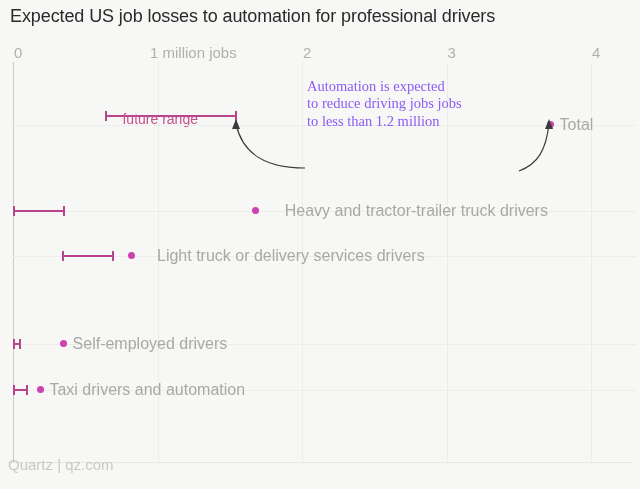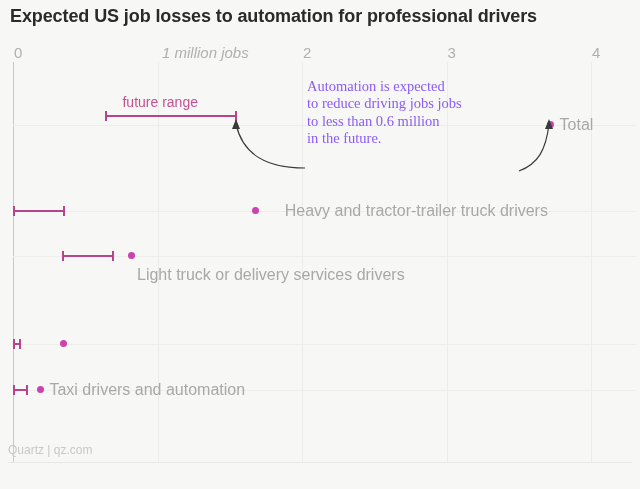--- a/index.html
+++ b/index.html
@@ -12,21 +12,20 @@
     -webkit-font-smoothing:antialiased;
   }
   #chart{position:absolute;left:0;top:0;width:640px;height:489px;}
 
   
   .title{
     position:absolute;left:10px;top:6px;
     font-size:18px;color:#2a2a2a;
     letter-spacing:-0.1px;
     white-space:nowrap;
-    font-weight:bold;
   }
 
   
   .plot{position:absolute;left:0;top:62px;width:640px;height:400px;}
 
   .gridline-v{
     position:absolute;top:0;width:1px;height:400px;
     background:#ececea;
   }
   .axis-line{
@@ -64,40 +63,41 @@
     position:absolute;top:0px;
     font-size:16px;color:#a8a8a6;
     white-space:nowrap;line-height:22px;
   }
 
   
   .future-label{
     position:absolute;
     font-size:14px;color:#c2528f;
     white-space:nowrap;
+    margin-top:17px;
   }
 
   
   .annot{
     position:absolute;left:307px;top:78px;
     font-family:"Liberation Serif", serif;
     font-size:14.5px;line-height:17.4px;
     color:#8b5cf6;
     white-space:nowrap;
   }
   .annot div{white-space:nowrap;}
 
   
   .footer-rule{
     position:absolute;left:8px;top:462px;width:624px;height:1px;
     background:#e8e8e6;
   }
   .footer-left{
-    position:absolute;left:8px;top:443px;
-    font-size:12px;color:#c8c8c6;white-space:nowrap;
+    position:absolute;left:8px;top:456px;
+    font-size:15px;color:#c8c8c6;white-space:nowrap;
   }
   .footer-right{
     position:absolute;left:124px;top:468px;
     font-size:11px;color:#d2d2d0;white-space:nowrap;
   }
   svg.overlay{position:absolute;left:0;top:0;width:640px;height:489px;pointer-events:none;}
 </style>
 </head>
 <body>
 
@@ -127,57 +127,57 @@
         <div class="cap" style="left: 62.575px;"></div>
         <div class="dot" style="left: 252.26px;"></div>
         <div class="row-label" style="left: 264.76px; margin-left: 20px;">Heavy and tractor-trailer truck drivers</div>
       </div>
       <div class="row" style="top: 183px;">
         <div class="gridline-h" style="top: 11px;"></div>
         <div class="range-bar" style="left: 62.13px; width: 50.575px;"></div>
         <div class="cap" style="left: 62.13px;"></div>
         <div class="cap" style="left: 111.705px;"></div>
         <div class="dot" style="left: 127.99px;"></div>
-        <div class="row-label" style="left: 137px; margin-top: 19px;">Light truck or delivery services drivers</div>
+        <div class="row-label" style="left: 157px;">Light truck or delivery services drivers</div>
       </div>
       <div class="row" style="top: 271px;">
         <div class="gridline-h" style="top: 11px;"></div>
         <div class="range-bar" style="left: 13px; width: 7.225px;"></div>
         <div class="cap" style="left: 13px;"></div>
         <div class="cap" style="left: 19.225px;"></div>
         <div class="dot" style="left: 60.075px;"></div>
+        <div class="row-label" style="left: 72.575px;">Self-employed drivers</div>
       </div>
       <div class="row" style="top: 317px;">
         <div class="gridline-h" style="top: 11px;"></div>
         <div class="range-bar" style="left: 13px; width: 14.45px;"></div>
         <div class="cap" style="left: 13px;"></div>
         <div class="cap" style="left: 26.45px;"></div>
         <div class="dot" style="left: 36.955px;"></div>
         <div class="row-label" style="left: 49.455px;">Taxi drivers and automation</div>
       </div>
     </div>
 
   <div id="ticks">
       <div class="tick" style="left: 14px;">0</div>
-      <div class="tick" style="left: 162px; font-style: italic;">1 million jobs</div>
+      <div class="tick" style="left: 150px;">1 million jobs</div>
       <div class="tick" style="left: 303px;">2</div>
       <div class="tick" style="left: 447.5px;">3</div>
       <div class="tick" style="left: 592px;">4</div>
     </div>
 
   <svg class="overlay">
     <path d="M 305,168 C 268,168 243,156 236,124" fill="none" stroke="#3a3a3a" stroke-width="1.2"></path>
     <path d="M 236,119 L 232,129 L 240,129 Z" fill="#3a3a3a"></path>
     <path d="M 519,171 C 538,164 546,150 549,124" fill="none" stroke="#3a3a3a" stroke-width="1.2"></path>
     <path d="M 549,119 L 545,129 L 553,129 Z" fill="#3a3a3a"></path>
   </svg>
 
   <div class="annot">
     <div>Automation is expected</div>
     <div>to reduce driving jobs jobs</div>
-    <div>to less than 0.6 million</div>
-    <div>in the future.</div>
+    <div>to less than 1.2 million</div>
   </div>
 
   <div class="footer-rule"></div>
   <div class="footer-left">Quartz | qz.com</div>
 
 </div>
 
 </body></html>

